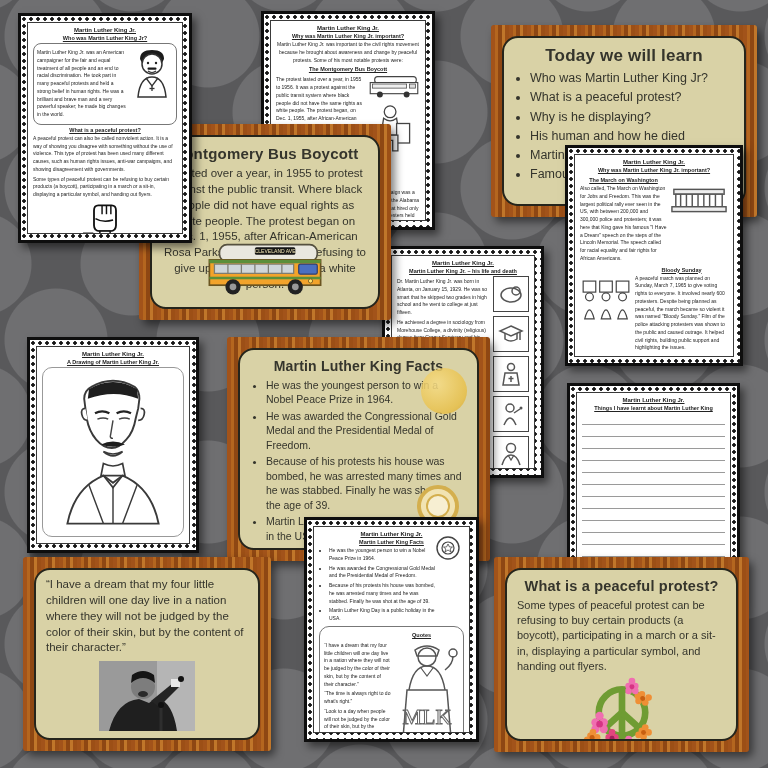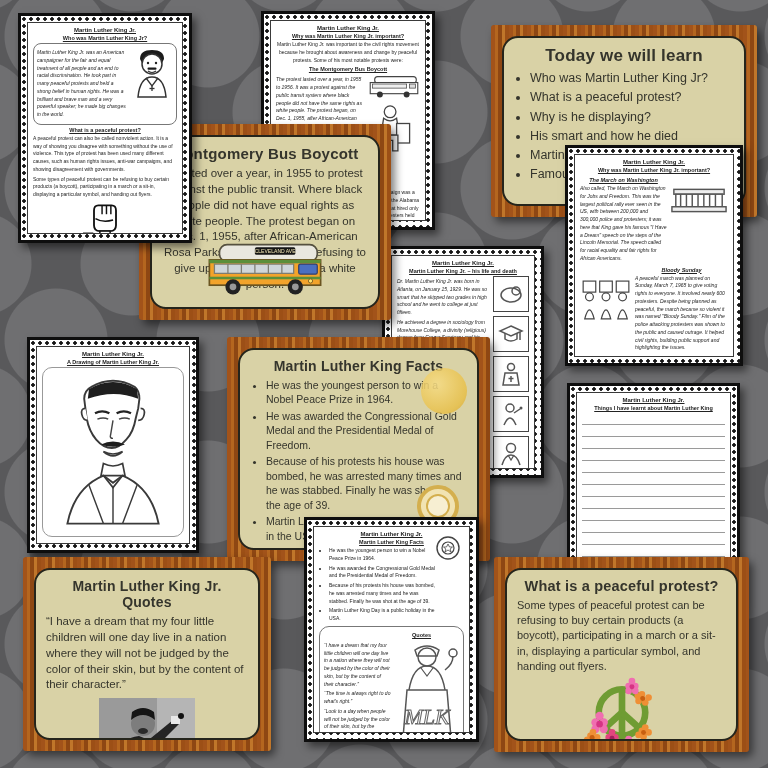--- a/index.html
+++ b/index.html
@@ -25,21 +25,21 @@
   
   .page{position:absolute;z-index:1;background:#fff;border:3px solid #0e0e0e;
     box-shadow:4px 5px 8px rgba(0,0,0,.5);
     background-image:radial-gradient(circle at 3px 3px,#161616 1.5px,transparent 2.1px);
     background-size:7px 7px;}
   .page .inner{position:absolute;inset:6px;background:#fff;border:1px solid #3a3a3a;
     padding:4px 5px;overflow:hidden;color:#222;}
   .hdr{font-size:6px;font-weight:bold;text-align:center;text-decoration:underline;margin:0 0 2px;}
   .pttl{font-size:5.5px;font-weight:bold;text-align:center;text-decoration:underline;margin:2px 0;}
   .micro{font-size:5px;line-height:1.55;margin:2px 0;text-align:left;}
-  .row{display:flex;gap:3px;align-items:flex-start;font-style:italic;}
+  .row{display:flex;gap:3px;align-items:flex-start;}
   .imgbox{border:1px solid #444;background:#fff;display:flex;align-items:center;justify-content:center;}
   .wline{border-bottom:1px solid #9a9a9a;height:11px;}
   
   .abs{position:absolute;}
   svg{display:block;}
 </style>
 </head>
 <body>
 
 <div id="stage">
@@ -140,21 +140,21 @@
   </div>
 
   <div class="card" style="left:491px;top:25px;width:266px;height:192px;">
     <div class="wood">
       <div class="tan">
         <div class="card-title" style="font-size:17px">Today we will learn</div>
         <ul class="blist card-body" style="font-size:12.5px">
           <li>Who was Martin Luther King Jr?</li>
           <li>What is a peaceful protest?</li>
           <li>Why is he displaying?</li>
-          <li>His smart and how he died</li>
+          <li>His human and how he died</li>
           <li>Martin Luther King facts</li>
           <li>Famous quotes</li>
         </ul>
       </div>
     </div>
   </div>
 
   <div class="page" style="left:565px;top:145px;width:172px;height:215px;z-index:3;">
     <div class="inner">
       <div class="hdr">Martin Luther King Jr.</div>
@@ -363,21 +363,20 @@
             <text x="32" y="84" font-size="22" text-anchor="middle" fill="none" stroke="#666" stroke-width="1" font-family="Liberation Serif,serif">MLK</text>
           </svg>
         </div>
       </div>
     </div>
   </div>
 
   <div class="card" style="left:23px;top:557px;width:248px;height:194px;">
     <div class="wood">
       <div class="tan">
-        <div class="card-title" style="font-size:14px">Martin Luther King Jr. Quotes</div>
         <div class="card-body" style="font-size:11.5px">“I have a dream that my four little children will one day live in a nation where they will not be judged by the color of their skin, but by the content of their character.”</div>
         <svg style="display:block;margin:5px auto 0" width="96" height="70" viewBox="0 0 96 70">
           <rect x="0" y="0" width="96" height="70" fill="#9a9a9a"></rect>
           <rect x="0" y="0" width="96" height="70" fill="url(#g0)" opacity="0"></rect>
           <rect x="58" y="0" width="38" height="70" fill="#b5b5b5"></rect>
           <path d="M10 70 q8-30 30-32 l10 4 l8-6 q16 6 20 34 z" fill="#1f1f1f"></path>
           <circle cx="44" cy="26" r="12" fill="#7d7d7d"></circle>
           <path d="M32 22 q12-10 24 0 l-1-8 q-11-8-22 0 z" fill="#151515"></path>
           <ellipse cx="44" cy="33" rx="5" ry="3" fill="#2a2a2a"></ellipse>
           <path d="M52 40 l22-18 l6 4 l-20 20 z" fill="#242424"></path>

